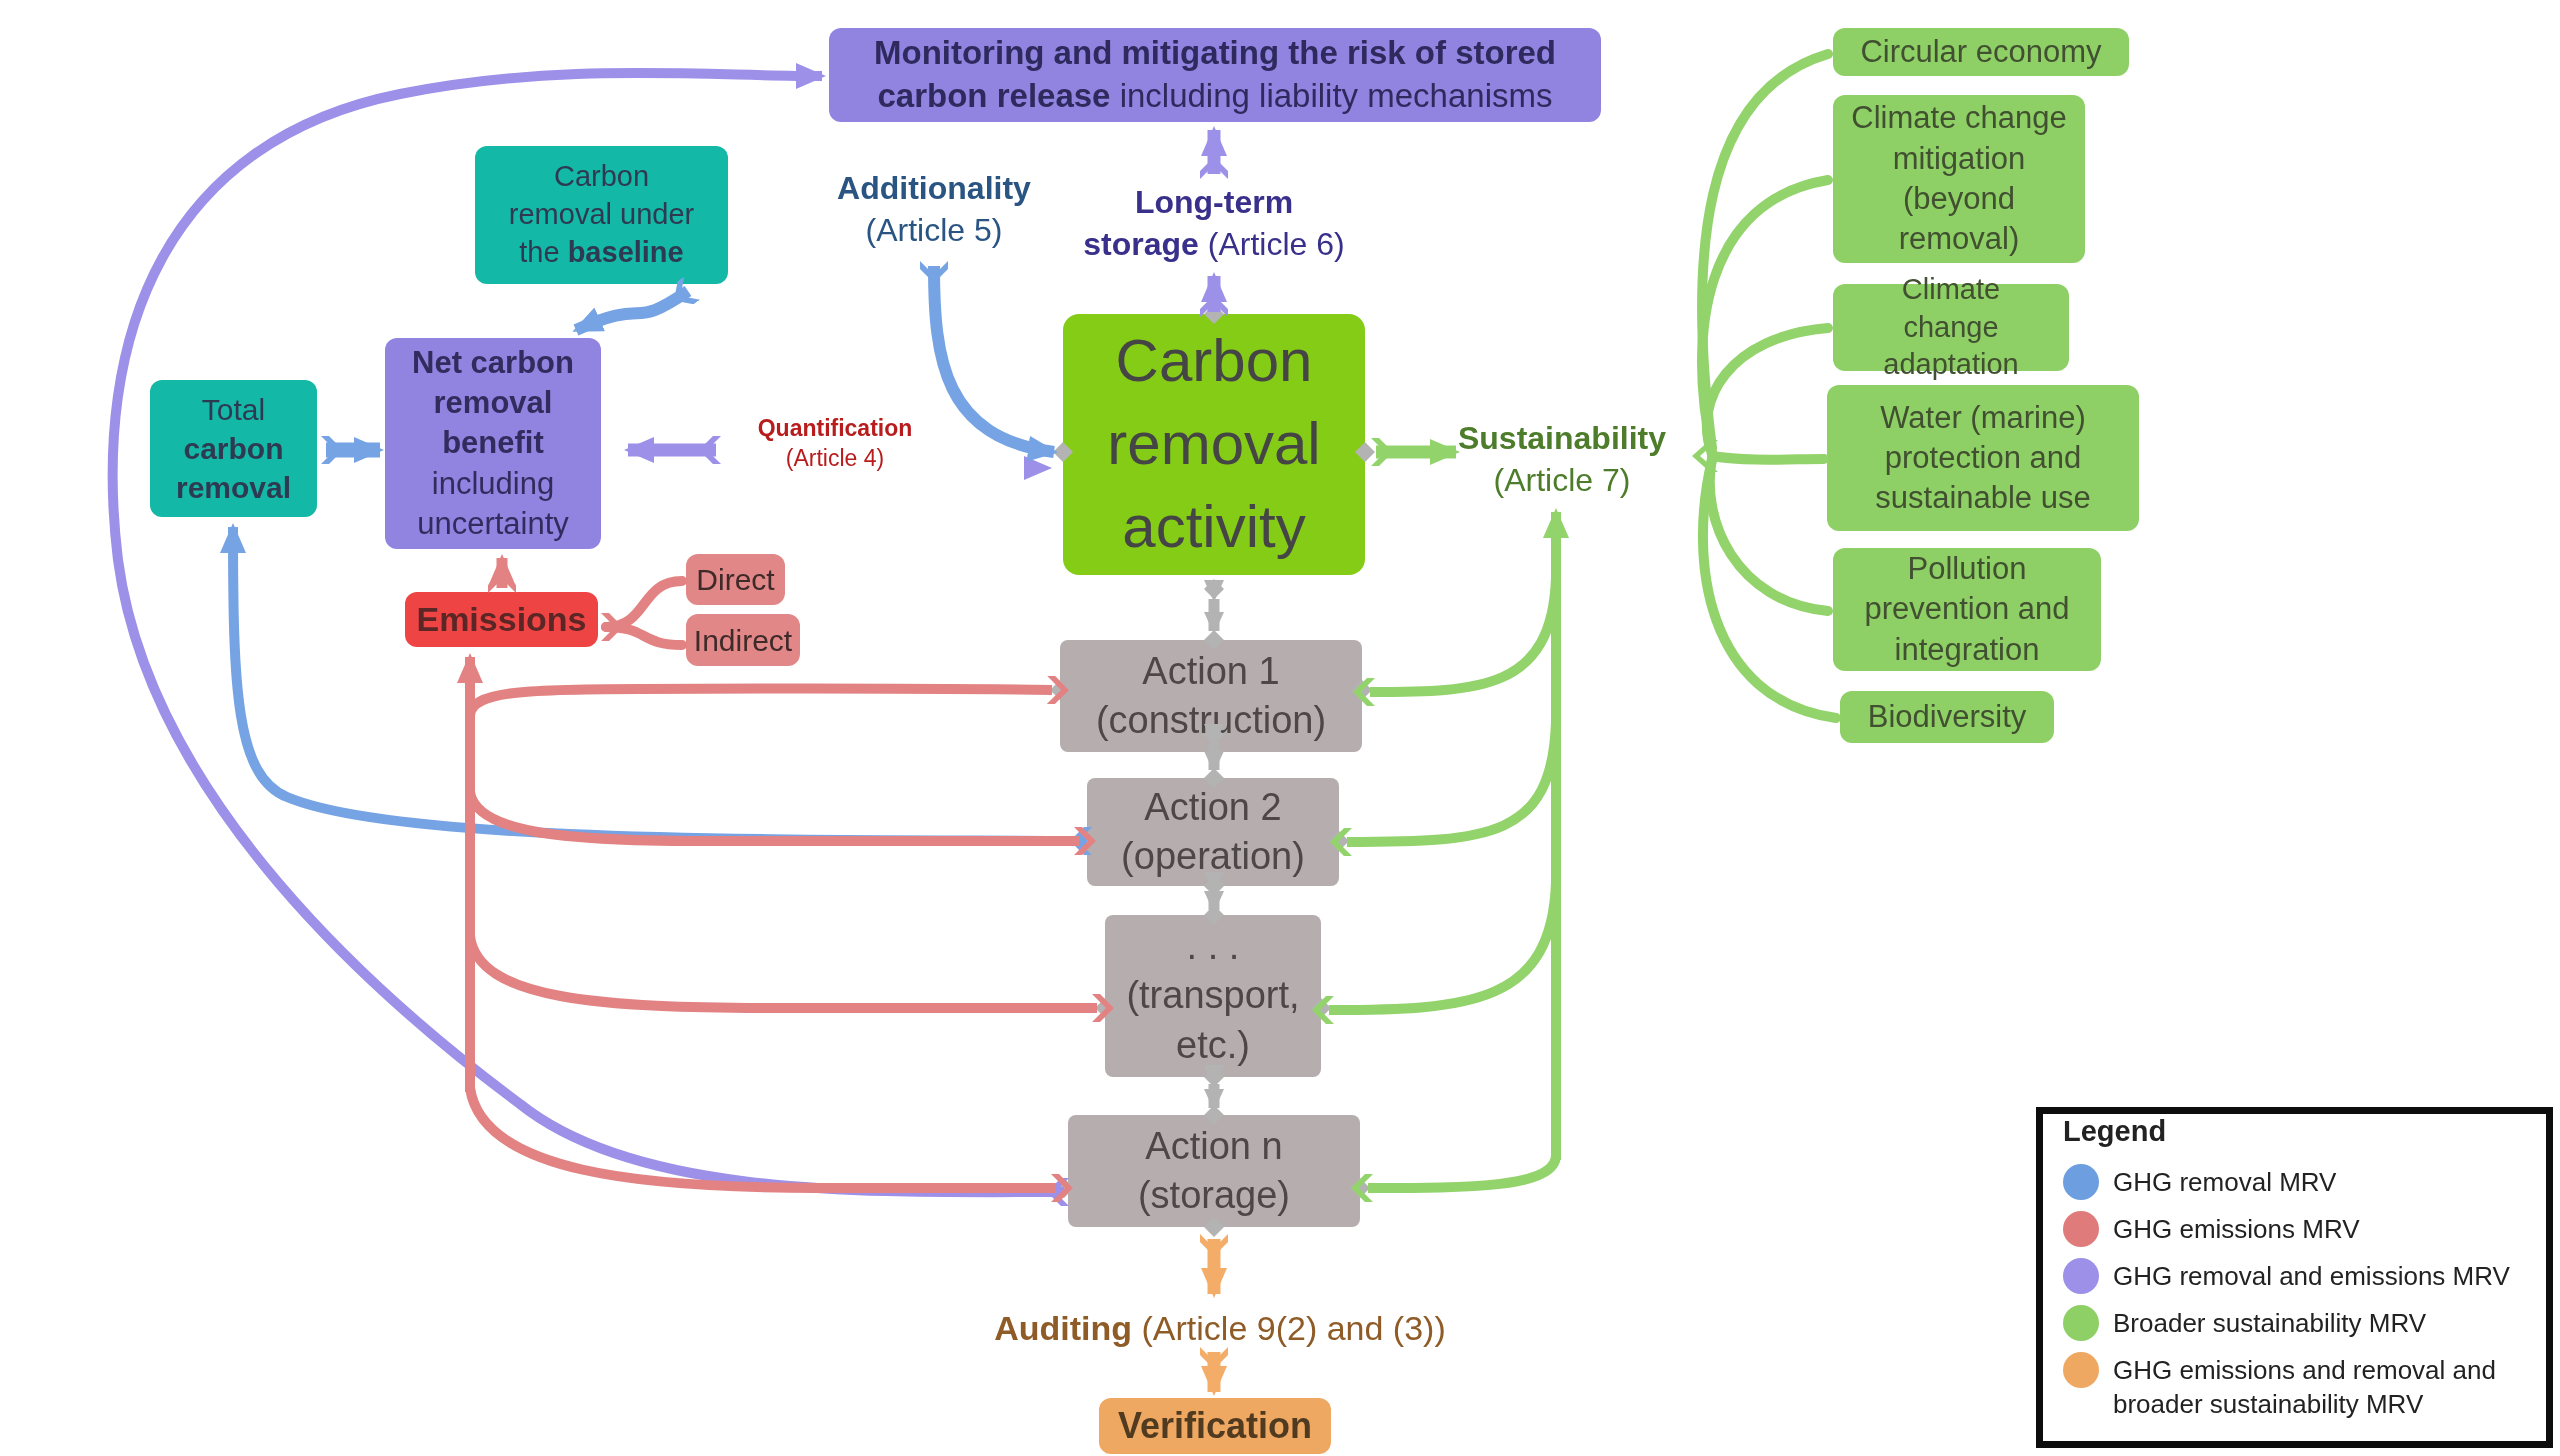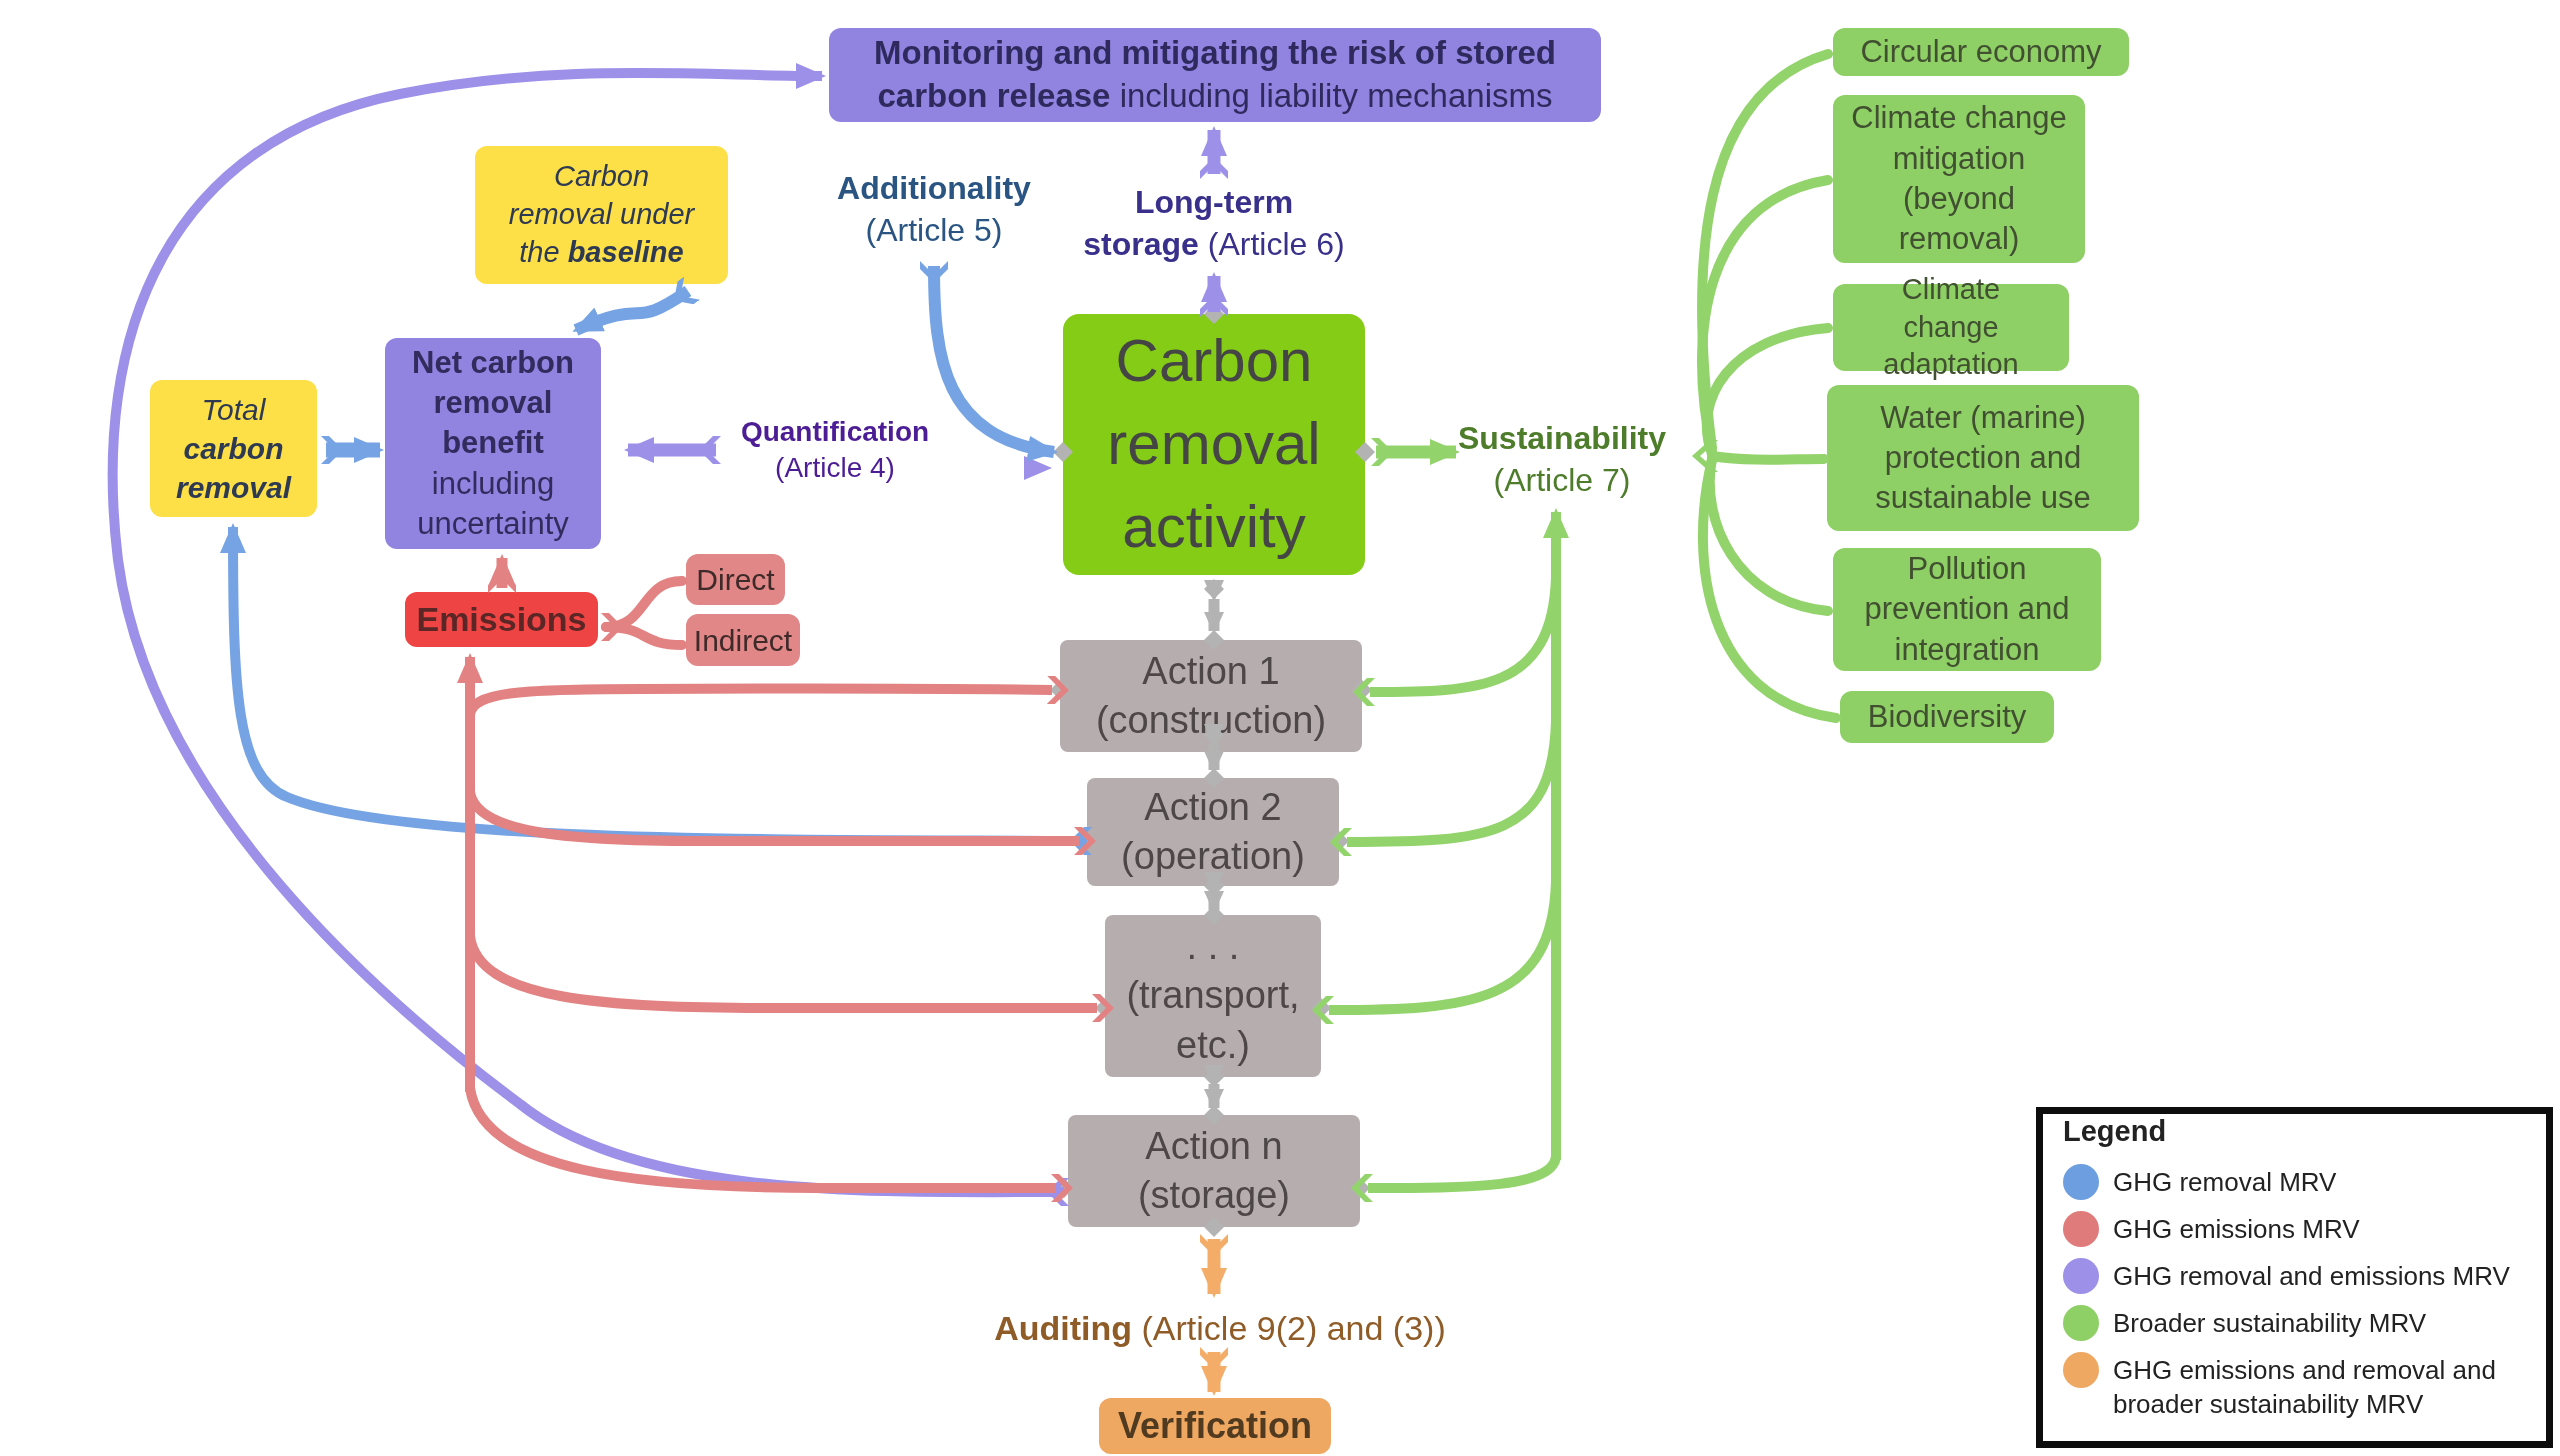--- a/index.html
+++ b/index.html
@@ -4,21 +4,21 @@
 <style>
   html,body{margin:0;padding:0;background:#fff;}
   #stage{position:relative;width:2560px;height:1456px;background:#ffffff;overflow:hidden;
          font-family:"Liberation Sans","DejaVu Sans",sans-serif;}
   .box{position:absolute;display:flex;flex-direction:column;align-items:center;justify-content:center;
        text-align:center;border-radius:12px;box-sizing:border-box;line-height:1.3;}
   .box .inl{display:inline;}
   .b{font-weight:700;}
   .blk{display:block;}
   .lbl{position:absolute;text-align:center;line-height:1.3;}
-  .blue{background:#fde047;color:#2e3a52;font-style:italic;}
+  .blue{background:#14b8a6;color:#2e3a52;}
   .purplebox{background:#9184e0;color:#2e2a5e;}
   .graybox{background:#84cc16;color:#454545;border-radius:16px;}
   .actionbox{background:#b6aeae;color:#4e4747;border-radius:8px;}
   .redbox{background:#ef4444;color:#5b2626;}
   .redbox2{background:#e18787;color:#3f2a2a;}
   .greenbox{background:#8fd066;color:#405030;}
   .orangebox{background:#efa862;color:#503a20;}
   svg.arrows{position:absolute;left:0;top:0;}
   
   #legend{position:absolute;left:2036px;top:1107px;width:517px;height:341px;background:#fff;
@@ -122,21 +122,21 @@
   <div class="lbl" style="left:784px;top:168px;width:300px;font-size:32px;color:#2a5583;">
     <span class="b blk">Additionality</span>
     <span class="blk">(Article 5)</span>
   </div>
 
   <div class="lbl" style="left:1074px;top:182px;width:280px;font-size:32px;color:#38308a;">
     <span class="b inl">Long-term storage</span>
     <span class="inl">(Article 6)</span>
   </div>
 
-  <div class="lbl" style="left:690px;top:414px;width:290px;font-size:28px;color:#4c1d95;">
+  <div class="lbl" style="left:690px;top:414px;width:290px;font-size:23px;color:#b91c1c;">
     <span class="b blk">Quantification</span>
     <span class="blk">(Article 4)</span>
   </div>
 
   <div class="lbl" style="left:1412px;top:418px;width:300px;font-size:32px;color:#4d7c2a;">
     <span class="b blk">Sustainability</span>
     <span class="blk">(Article 7)</span>
   </div>
 
   <div class="lbl" style="left:960px;top:1306px;width:520px;font-size:34px;color:#8f5c28;">

